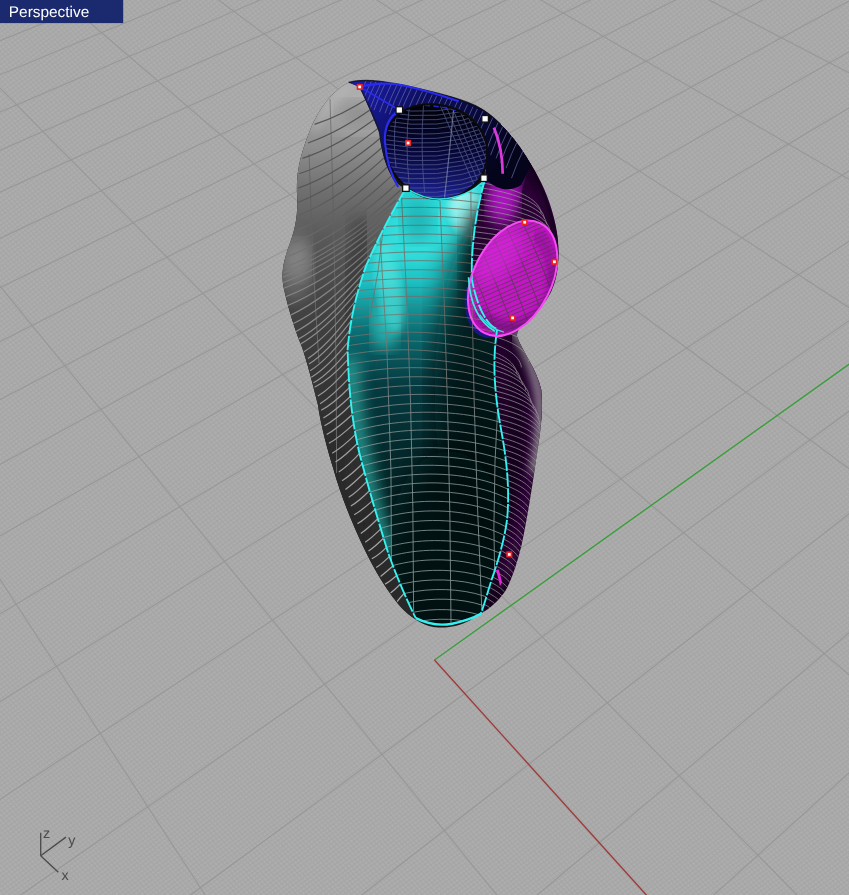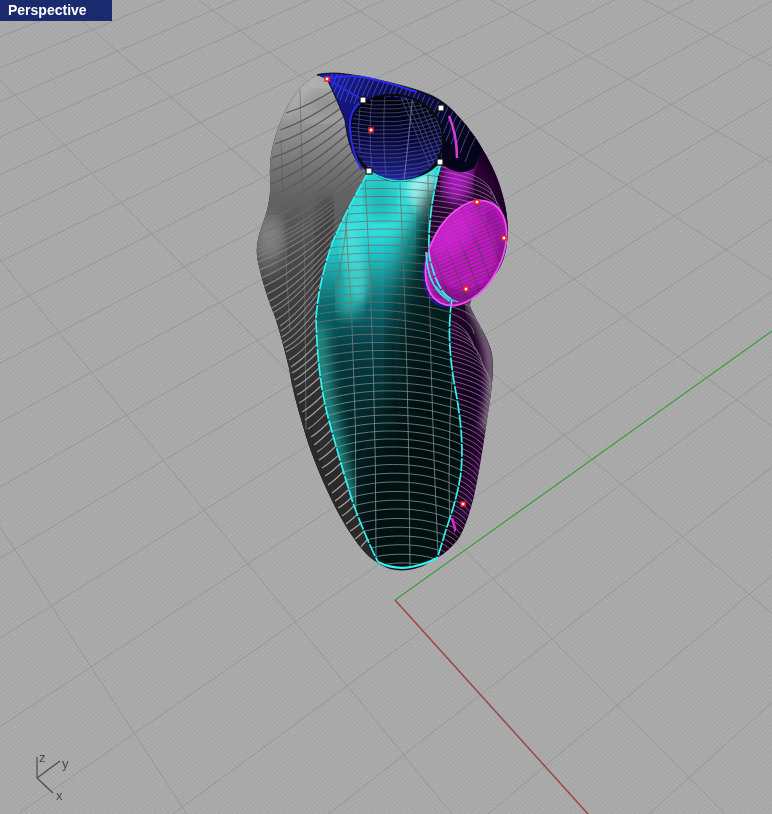--- a/index.html
+++ b/index.html
@@ -1,17 +1,17 @@
 <!DOCTYPE html>
 <html><head><meta charset="utf-8">
 <style>
 html,body{margin:0;padding:0;background:#adadad;width:772px;height:814px;overflow:hidden}
 #vp{position:relative;width:772px;height:814px;font-family:"Liberation Sans",sans-serif}
 #vp>svg{position:absolute;left:0;top:0}
-#lbl{position:absolute;left:0;top:0;width:104px;height:21px;background:#1b2a6e;color:#fff;font-size:14px;font-weight:bold;line-height:21px;padding-left:8px}
+#lbl{position:absolute;left:0;top:0;width:104px;height:21px;background:#1b2a6e;color:#fff;font-size:14px;font-weight:normal;line-height:21px;padding-left:8px}
 </style></head>
 <body>
 <div id="vp">
 <svg width="772" height="814" viewBox="0 0 772 814" shape-rendering="auto">
 <defs>
 <pattern id="mgA" width="6" height="3.4" patternUnits="userSpaceOnUse" patternTransform="rotate(-35.5)">
           <path d="M0,0.5H6" stroke="#a4a4a4" stroke-width="1"></path>
         </pattern>
 <pattern id="mgB" width="6" height="3.4" patternUnits="userSpaceOnUse" patternTransform="rotate(48)">
           <path d="M0,0.5H6" stroke="#a5a5a5" stroke-width="1"></path>

